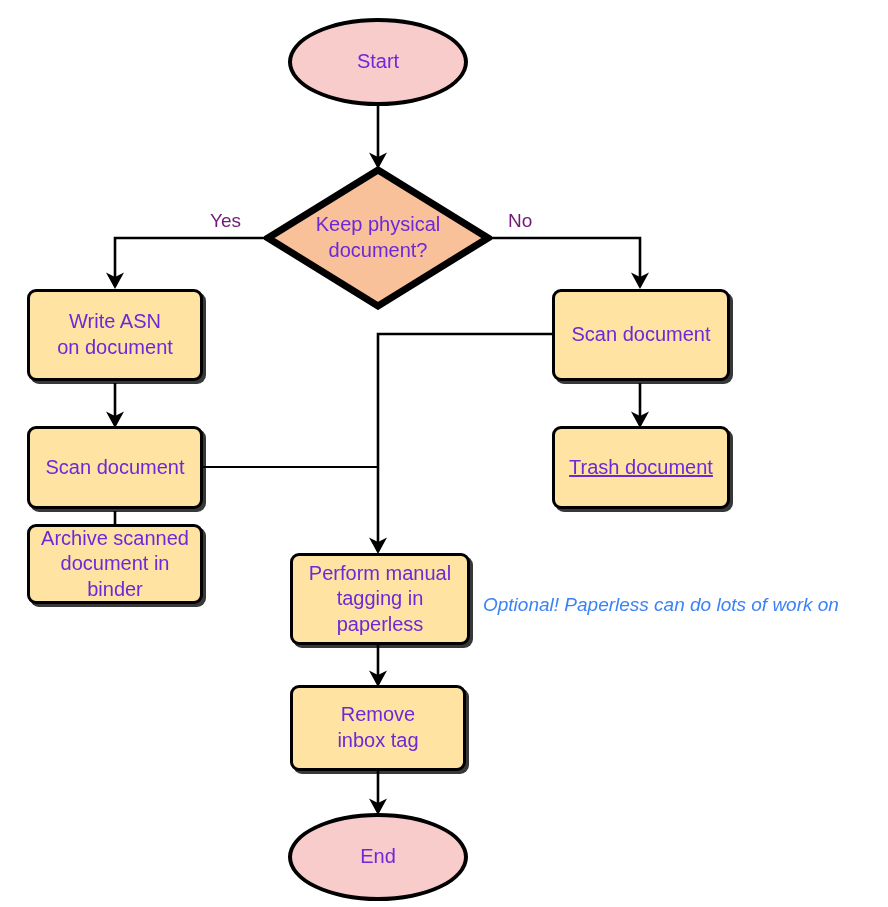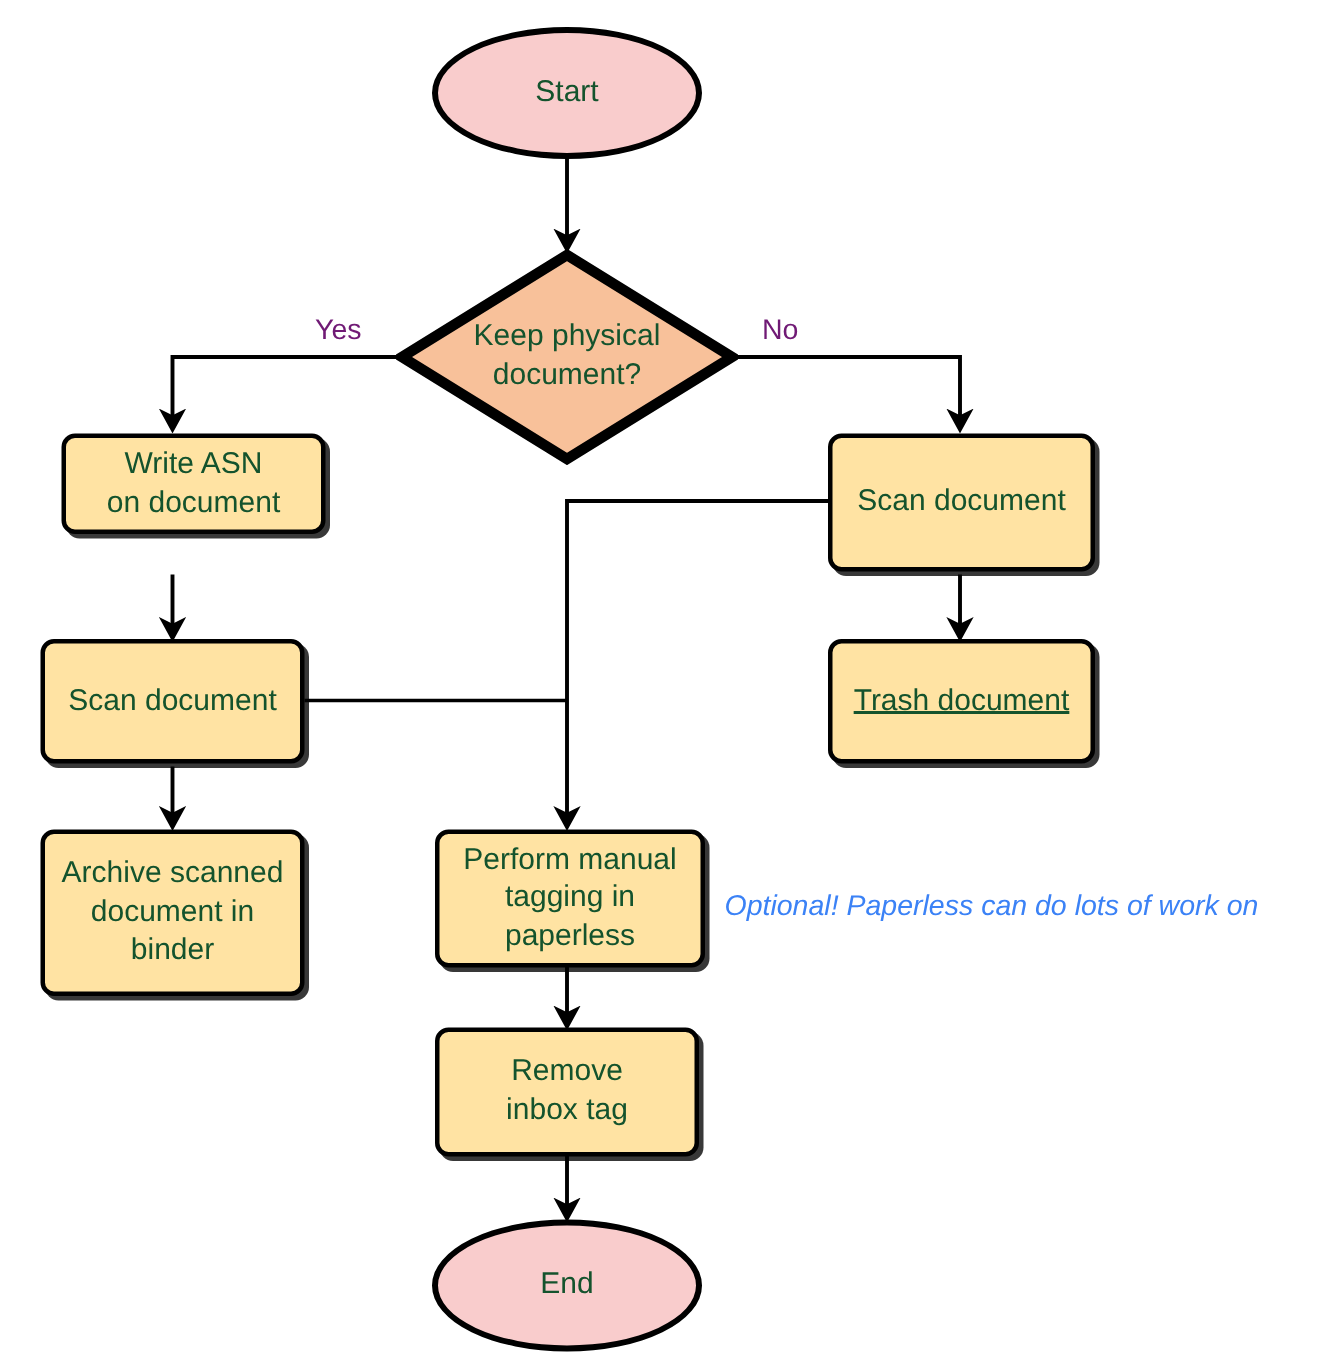--- a/index.html
+++ b/index.html
@@ -26,21 +26,21 @@
     width: 888px;
     height: 907px;
   }
   .node {
     position: absolute;
     box-sizing: border-box;
     display: flex;
     align-items: center;
     justify-content: center;
     text-align: center;
-    color: #14532d;
+    color: #6d28d9;
     z-index: 3;
   }
   .node-process {
     border: 3px solid #000000;
     border-radius: 9px;
     background: #ffe3a3;
     font-size: 20px;
     line-height: 1.28;
     box-shadow: 3px 3px 0 rgba(0,0,0,0.78);
   }
@@ -134,32 +134,32 @@
     </svg>
     <div class="diamond-label">
       <div>Keep physical</div>
       <div>document?</div>
     </div>
   </div>
 
   <div class="edge-label" style="left:210px; top:210px;">Yes</div>
   <div class="edge-label" style="left:508px; top:210px;">No</div>
 
-  <div class="node node-process" style="left:27px; top:289px; width:176px; height:67px;margin-left:14px;">
+  <div class="node node-process" style="left:27px; top:289px; width:176px; height:92px;">
     <div>
       <div>Write ASN</div>
       <div>on document</div>
     </div>
   </div>
 
   <div class="node node-process" style="left:27px; top:426px; width:176px; height:83px;">
     <span>Scan document</span>
   </div>
 
-  <div class="node node-process" style="left:27px; top:553px; width:176px; height:111px;">
+  <div class="node node-process" style="left:27px; top:524px; width:176px; height:80px;">
     <div>
       <div>Archive scanned</div>
       <div>document in</div>
       <div>binder</div>
     </div>
   </div>
 
   <div class="node node-process" style="left:552px; top:289px; width:178px; height:92px;">
     <span>Scan document</span>
   </div>

